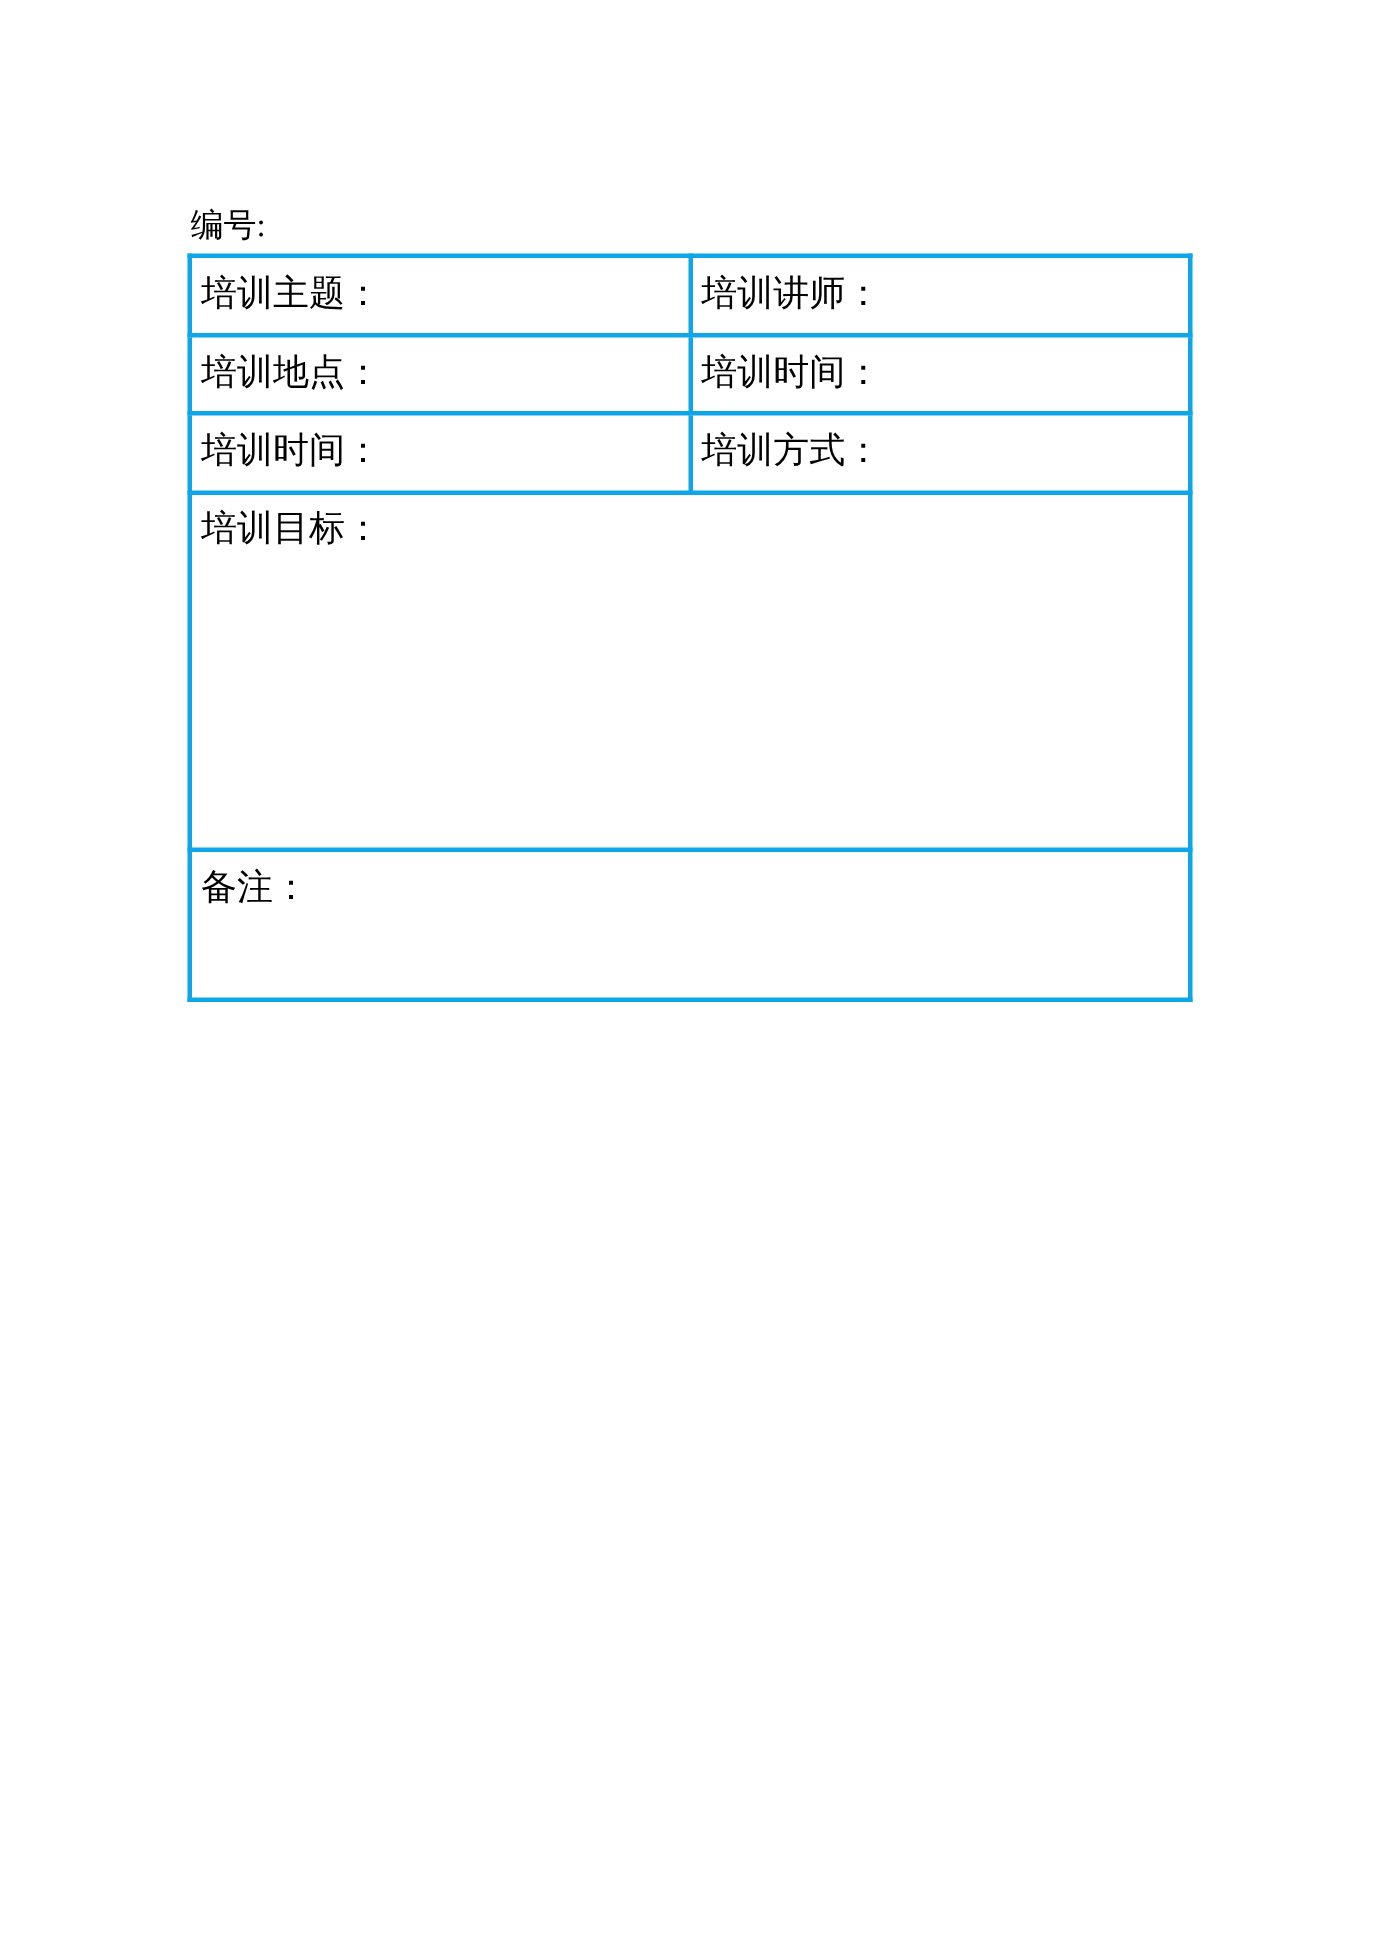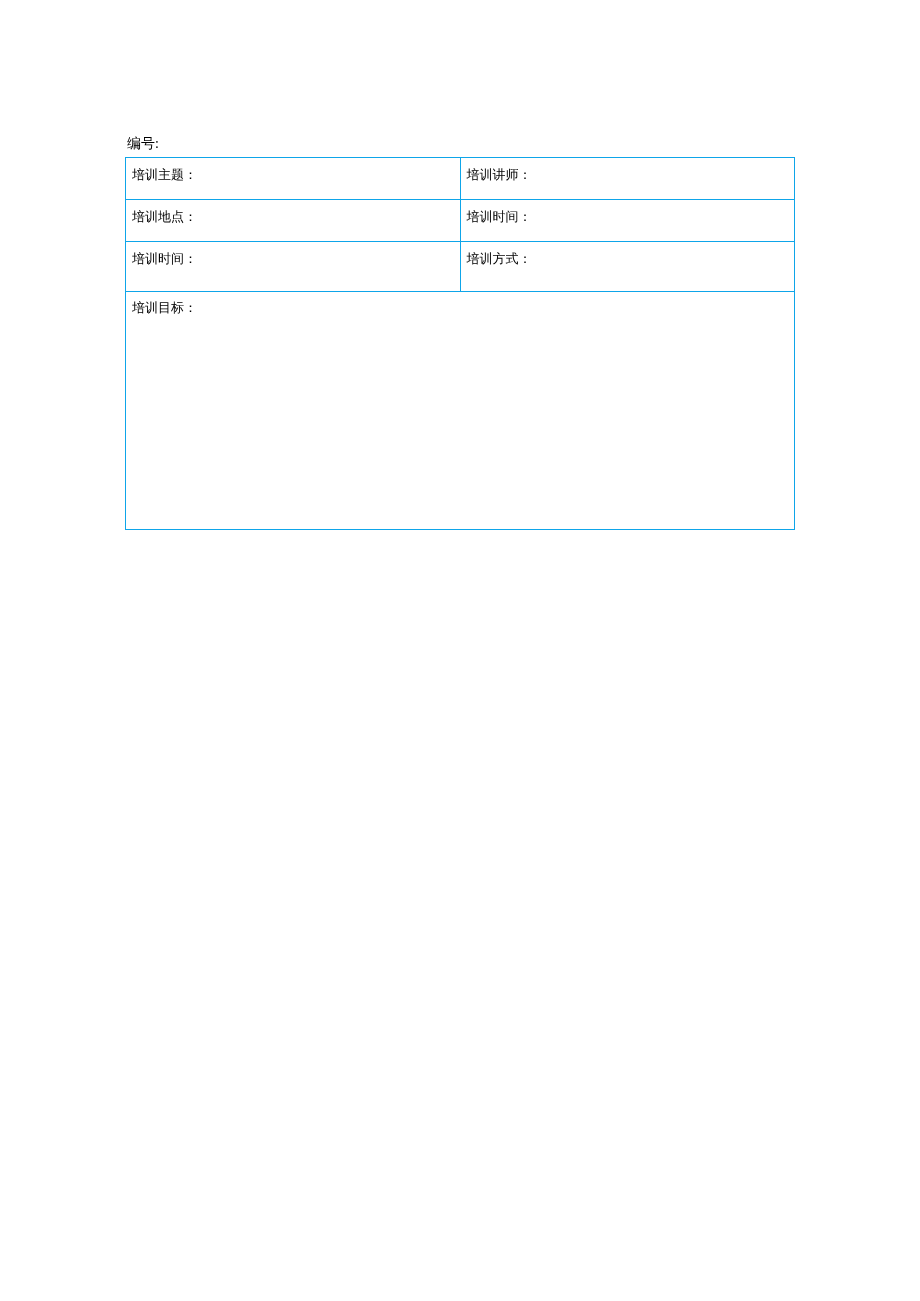--- a/index.html
+++ b/index.html
@@ -13,34 +13,34 @@
       font-size: 18px;
       color: #000000;
       width: 920px;
       height: 1301px;
       position: relative;
     }
     .page {
       padding: 135px 125px 0 125px;
     }
     .header-label {
-      font-size: 14px;
+      font-size: 22px;
       margin-bottom: 4px;
       padding-left: 2px;
     }
     .form-table {
       width: 100%;
       border-collapse: collapse;
       table-layout: fixed;
     }
     .form-table td {
-      border: 1px solid #0ea5e9;
+      border: 3px solid #0ea5e9;
       padding: 8px 6px;
       vertical-align: top;
-      font-size: 13px;
+      font-size: 24px;
       line-height: 1.4;
     }
     .row-pair td {
       height: 42px;
       width: 50%;
     }
     .row-pair-tall td {
       height: 50px;
     }
     .row-goals td {
@@ -69,15 +69,18 @@
       <td>培训地点：</td>
       <td>培训时间：</td>
     </tr>
     <tr class="row-pair row-pair-tall">
       <td>培训时间：</td>
       <td>培训方式：</td>
     </tr>
     <tr class="row-goals">
       <td colspan="2">培训目标：</td>
     </tr>
+    <tr class="row-notes">
+      <td colspan="2">备注：</td>
+    </tr>
   </tbody>
     </table>
 </div>
 
 </body></html>

